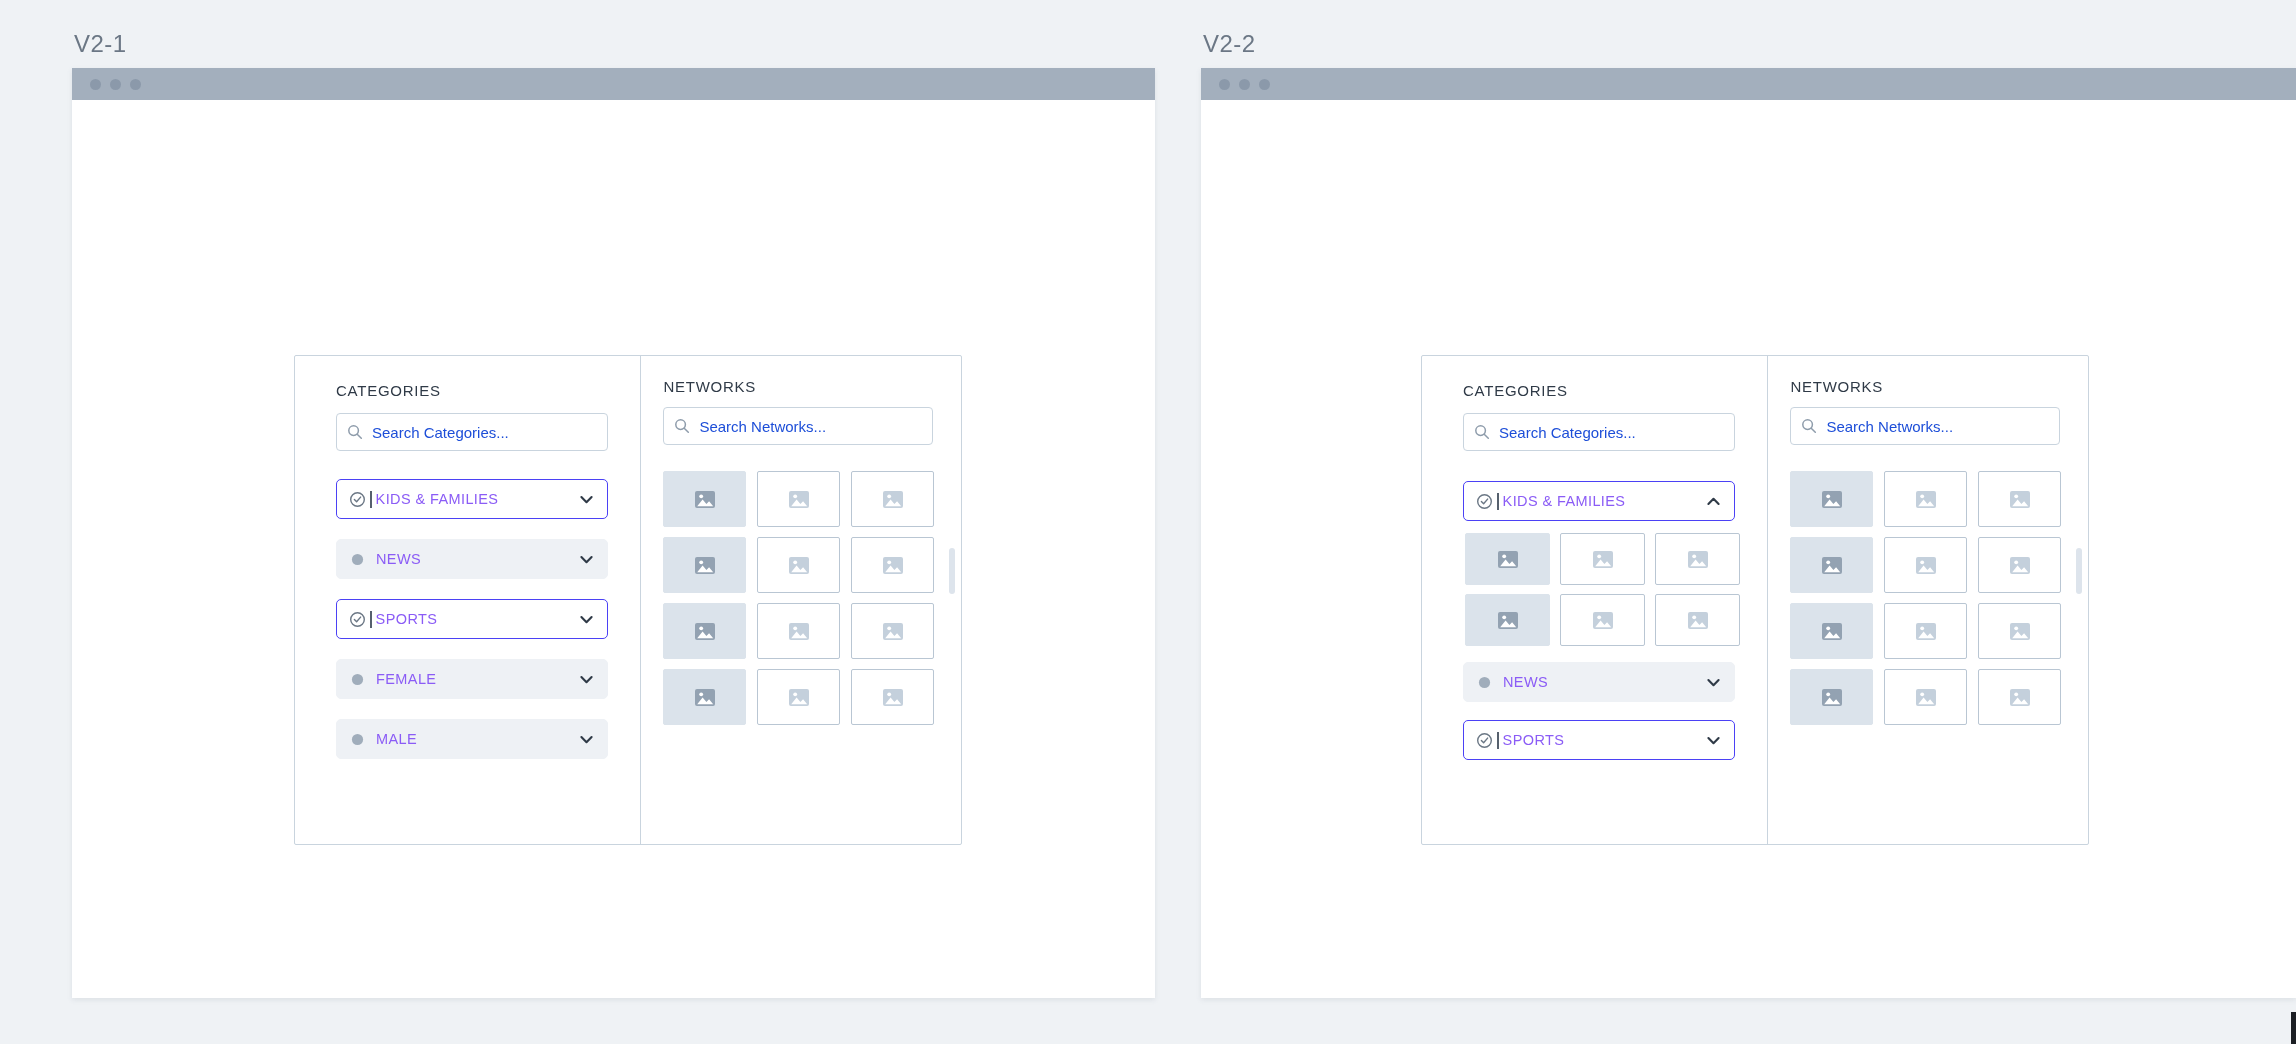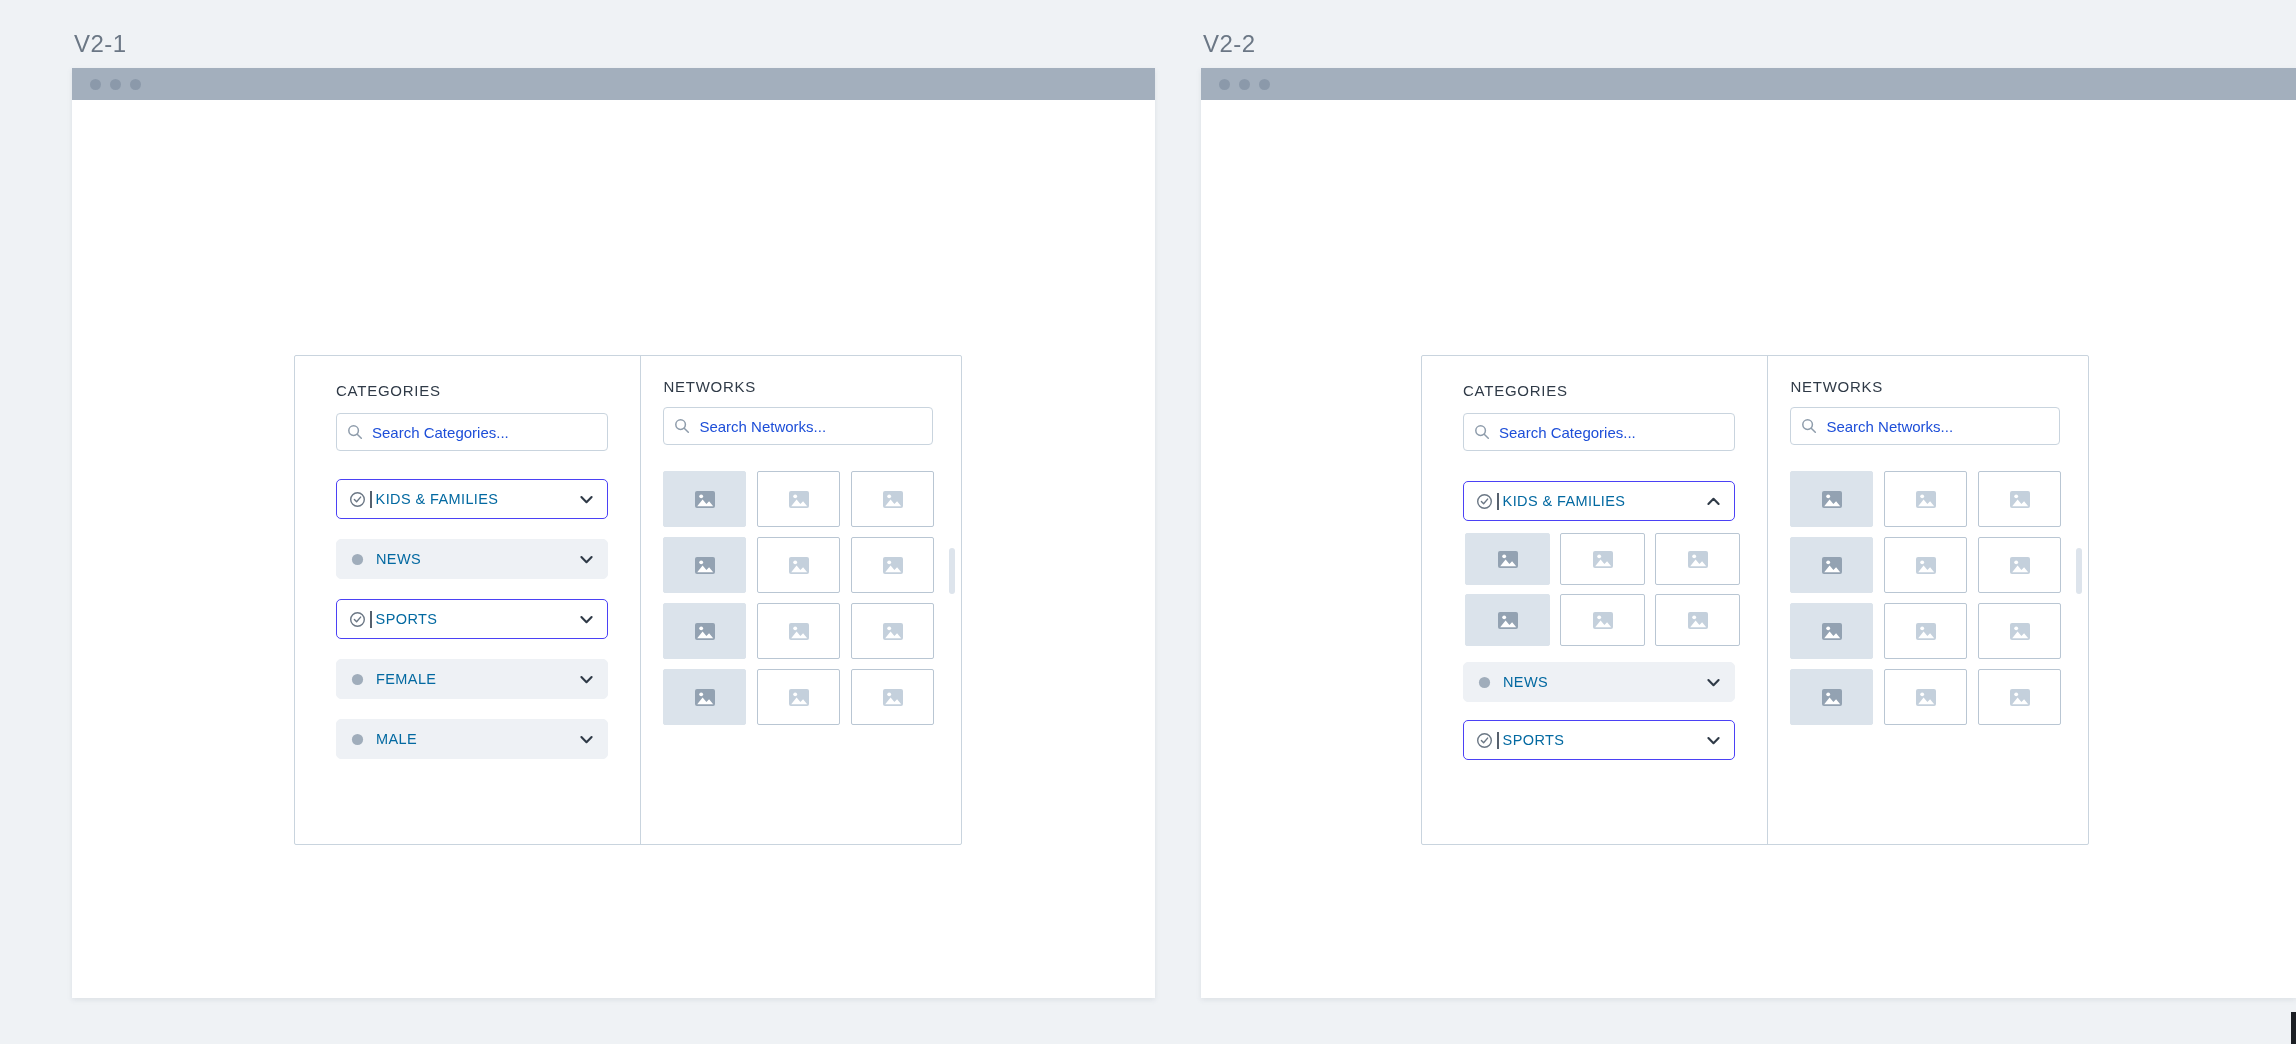--- a/index.html
+++ b/index.html
@@ -131,21 +131,21 @@
   .cat-caret {
     width: 1.6px;
     height: 17px;
     background: #56606d;
     margin-right: 4px;
     flex: 0 0 auto;
   }
   .cat-label {
     font-size: 14.5px;
     letter-spacing: 0.4px;
-    color: #0369a1;
+    color: #8b5cf6;
     white-space: nowrap;
     font-family: "Liberation Sans", sans-serif;
     flex: 1 1 auto;
   }
   .cat-chevron { flex: 0 0 auto; display:block; }
 
   
   .tile-grid {
     display: grid;
     gap: 10px 11px;

